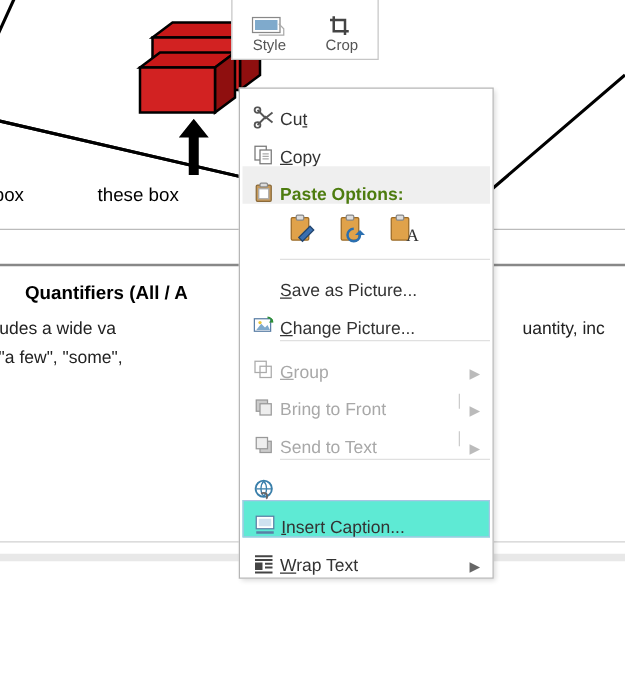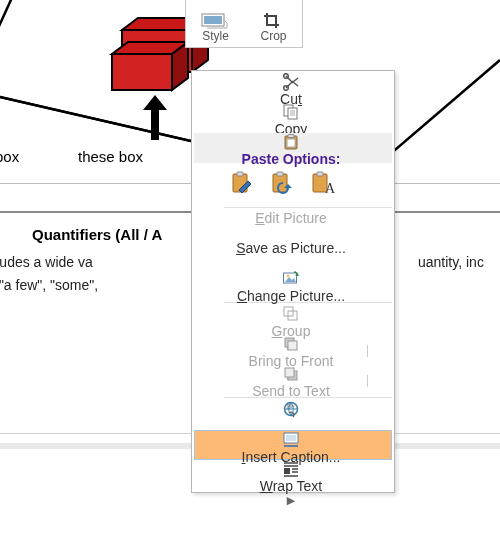--- a/index.html
+++ b/index.html
@@ -26,24 +26,24 @@
   .mini-toolbar .grp { display:flex; flex-direction:column; align-items:center; gap:0; color:#555; font-size:12px; }
 
   
   .ctx-menu {
     position:absolute; left:191px; top:70px; width:204px;
     background:#fff; border:1px solid #b6b6b6;
     box-shadow:2px 2px 4px rgba(0,0,0,0.15);
     padding:2px;
   }
   .ctx-row {
-    display:flex; align-items:center; height:30px;
-    padding:0 8px 0 4px; position:relative;flex-direction:column;
-  }
-  .ctx-row.highlight { background:#fdba74; border:1px solid #a8c6e4; }
+    display:flex; align-items:flex-end; height:30px;
+    padding:0 8px 0 4px; position:relative;
+  }
+  .ctx-row.highlight { background:#5eead4; border:1px solid #a8c6e4; }
   .ctx-row.headerish { background:#efefef; }
   .ctx-row.disabled .ctx-label, .ctx-row.disabled .ico svg { color:#a8a8a8; }
   .ico { width:26px; display:flex; align-items:center; justify-content:center; }
   .ctx-label { flex:1; color:#333; font-size:14px; }
   .ctx-label .u { text-decoration:underline; }
   .submenu-arrow { color:#666; font-size:11px; }
   .ctx-row.disabled .submenu-arrow { color:#bbb; }
   .ctx-sep { height:1px; background:#e0e0e0; margin:2px 0 2px 30px; }
   .paste-opts { display:flex; gap:4px; padding:4px 4px 6px 30px; }
   .paste-btn { width:36px; height:32px; display:flex; align-items:center; justify-content:center; border:1px solid transparent; }
@@ -76,21 +76,21 @@
     <polygon points="18,0 30,15 22,15 22,45 14,45 14,15 6,15" fill="#000"></polygon>
   </svg>
 
   <span class="doc-label" style="left:-5px; top:148px">box</span>
   <span class="doc-label" style="left:78px; top:148px">these box</span>
 
   <div class="doc-rule" style="top:183px"></div>
   <div class="doc-rule" style="top:211px; background:#888; height:1.5px"></div>
 
   <div class="doc-body-text">
-    <div style="position:absolute; left:80px; top:-6px;margin-left:12px;" class="heading">Quantifiers (All / A</div>
+    <div style="position:absolute; left:80px; top:-6px;" class="heading">Quantifiers (All / A</div>
     <div style="position:absolute; left:15px; top:22px;">
       <span>ers includes a wide va</span>
     </div>
     <span style="position:absolute; left:478px; top:22px;text-align:center;">uantity, inc</span>
     <div style="position:absolute; left:15px; top:45px;">ough", "a few", "some",</div>
   </div>
 
   <div class="doc-rule" style="top:433px; height:1px; background:#d1d1d1"></div>
   <div class="doc-rule" style="top:443px; height:6px; background:#e8e8e8"></div>
 </div>
@@ -140,21 +140,21 @@
   </div>
 
   <div class="ctx-row headerish">
     <span class="ico">
       <svg width="18" height="18" viewBox="0 0 18 18">
           <rect x="3" y="3" width="12" height="13" rx="1" fill="#c79a5a" stroke="#8a6a3a"></rect>
           <rect x="6" y="1.5" width="6" height="3" rx="1" fill="#ddd" stroke="#888"></rect>
           <rect x="5" y="6" width="8" height="8" fill="#fff" stroke="#aaa"></rect>
         </svg>
     </span>
-    <span class="ctx-label" style="font-weight:bold;color:#4c1d95">Paste Options:</span>
+    <span class="ctx-label" style="font-weight:bold;color:#4d7c0f">Paste Options:</span>
   </div>
 
   <div class="paste-opts">
     <div class="paste-btn">
       <svg width="26" height="26" viewBox="0 0 26 26">
           <rect x="4" y="4" width="14" height="18" rx="1" fill="#e0a24a" stroke="#9b6a25"></rect>
           <rect x="8" y="2" width="6" height="4" rx="1" fill="#ddd" stroke="#888"></rect>
           <path d="M10 20l9-9 3 3-9 9z" fill="#3a6fb0" stroke="#23466f"></path>
         </svg>
     </div>
@@ -170,24 +170,20 @@
       <svg width="26" height="26" viewBox="0 0 26 26">
           <rect x="4" y="4" width="14" height="18" rx="1" fill="#e0a24a" stroke="#9b6a25"></rect>
           <rect x="8" y="2" width="6" height="4" rx="1" fill="#ddd" stroke="#888"></rect>
           <text x="16" y="23" font-size="14" font-family="Segoe UI" fill="#333">A</text>
         </svg>
     </div>
   </div>
 
   <div class="ctx-sep"></div>
 
-  <div class="ctx-row disabled">
-    <span class="ico"></span>
-    <span class="ctx-label"><span class="u">E</span>dit Picture</span>
-  </div>
 
   <div class="ctx-row">
     <span class="ico"></span>
     <span class="ctx-label"><span class="u">S</span>ave as Picture...</span>
   </div>
 
   <div class="ctx-row">
     <span class="ico">
       <svg width="18" height="18" viewBox="0 0 18 18">
           <rect x="1.5" y="3" width="13" height="10" fill="#fff" stroke="#5b7fa6"></rect>

